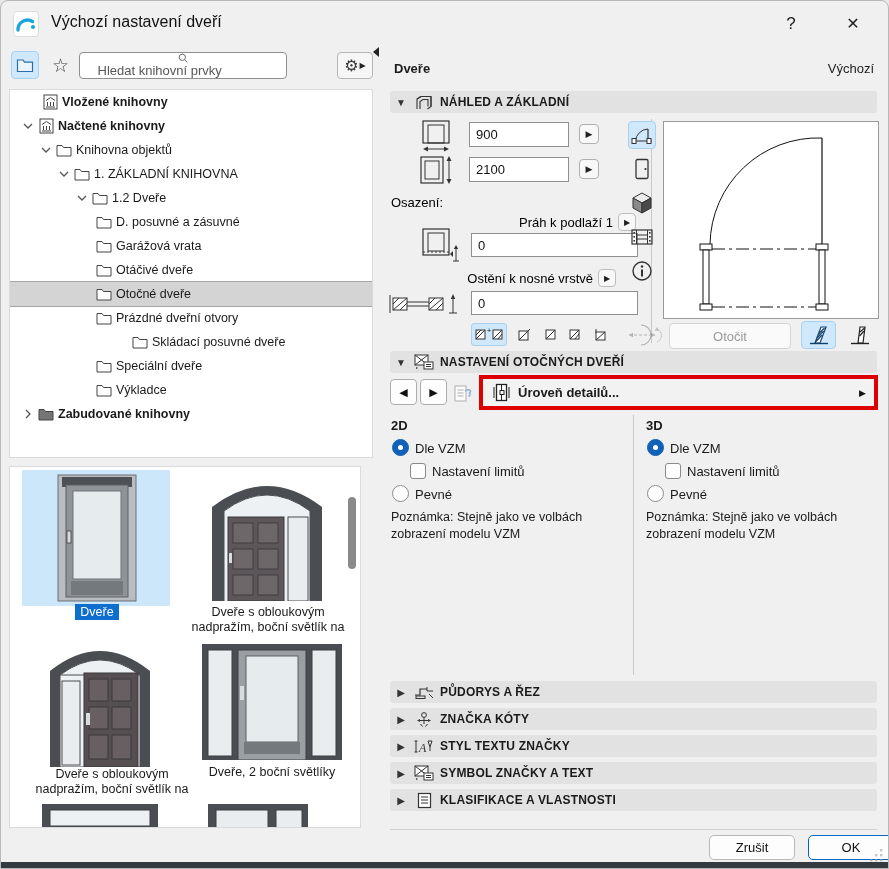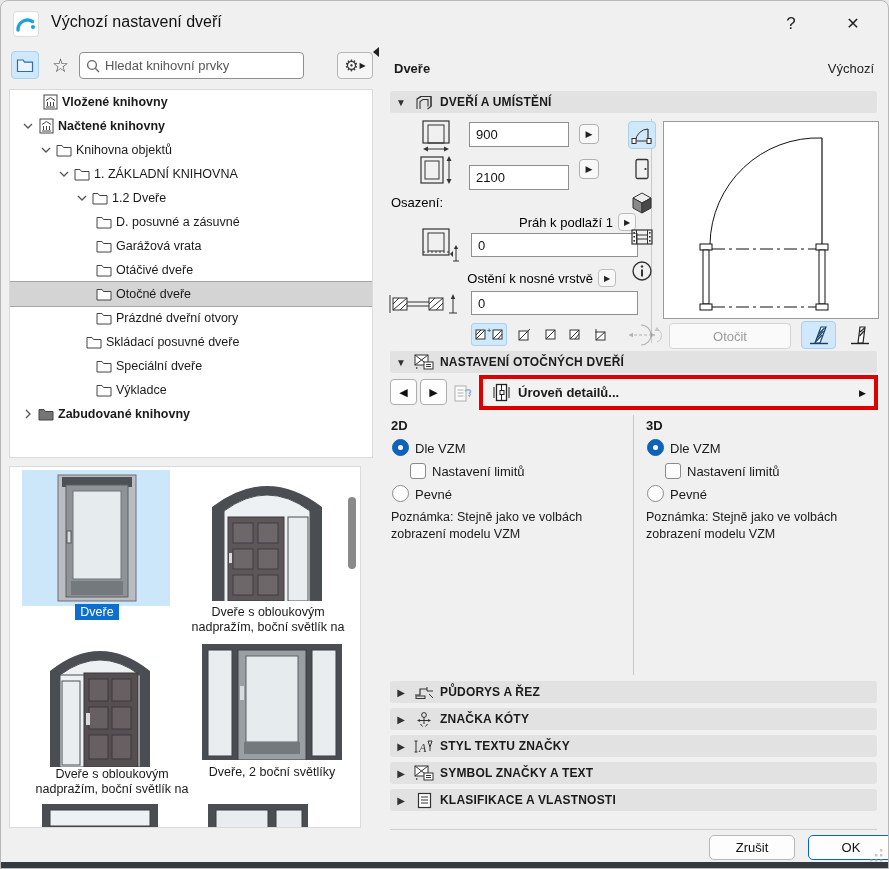--- a/index.html
+++ b/index.html
@@ -17,22 +17,22 @@
             font-size: 17px; color: #222; cursor: default; }
   .tb-help { right: 80px; }
   .tb-close { right: 18px; font-size: 16px; }
 
   
   .lib-toolbar { position: absolute; left: 10px; top: 50px; width: 362px; height: 32px; }
   .icon-btn { display: inline-flex; align-items: center; justify-content: center;
               width: 28px; height: 28px; border-radius: 4px; vertical-align: top; }
   .icon-btn.selected { background: #cfe8fb; border: 1px solid #a8d0ef; }
   .star-glyph { font-size: 19px; color: #3c3c3c; }
-  .search-box { position: absolute; left: 68px; top: 1px; width: 225px; height: 27px; background: #fff;
-                border: 1px solid #8f8f8f; border-radius: 4px; display: flex; align-items: center; padding: 0 6px; }
+  .search-box { position: absolute; left: 68px; top: 1px; width: 208px; height: 27px; background: #fff;
+                border: 1px solid #8f8f8f; border-radius: 4px; display: flex; align-items: center; padding: 0 6px; flex-direction: column; }
   .search-box input { border: none; outline: none; flex: 1; font-size: 13px; margin-left: 5px;
                       font-family: inherit; color: #222; background: transparent; }
   .search-box input::placeholder { color: #575757; }
   .gear-btn { position: absolute; left: 326px; top: 1px; width: 36px; height: 27px; border: 1px solid #b5b5b5;
               border-radius: 4px; display: flex; align-items: center; justify-content: center; background: #f6f6f6; }
   .gear-glyph { font-size: 16px; color: #3a3a3a; }
   .caret-r { font-size: 8px; color: #222; margin-left: 1px; }
 
   .tree-panel { position: absolute; left: 8px; top: 88px; width: 364px; height: 369px;
                 background: #fff; border: 1px solid #dadada; overflow: hidden; }
@@ -278,21 +278,21 @@
       <span class="tree-label">Otočné dveře</span>
     </div>
     <div class="tree-row" style="padding-left:84px">
       <span class="tree-icon">
           <svg width="16" height="13" viewBox="0 0 16 13">
             <path d="M1 1.5 h5 l1.5 2 H15 V12 H1 Z" fill="#fff" stroke="#444"></path>
           </svg>
         </span>
       <span class="tree-label">Prázdné dveřní otvory</span>
     </div>
-    <div class="tree-row" style="padding-left:74px">
+    <div class="tree-row" style="padding-left:120px">
       <span class="tree-icon">
           <svg width="16" height="13" viewBox="0 0 16 13">
             <path d="M1 1.5 h5 l1.5 2 H15 V12 H1 Z" fill="#fff" stroke="#444"></path>
           </svg>
         </span>
       <span class="tree-label">Skládací posuvné dveře</span>
     </div>
     <div class="tree-row" style="padding-left:84px">
       <span class="tree-icon">
           <svg width="16" height="13" viewBox="0 0 16 13">
@@ -438,21 +438,21 @@
 
   <div class="sect-bar" style="top:90px">
     <span class="sect-arrow">▼</span>
     <span class="sect-icon">
         <svg width="18" height="15" viewBox="0 0 18 15">
           <path d="M2 14 V4 L6 1.5 H16 V11.5 L12.5 14" fill="none" stroke="#333" stroke-width="1.1"></path>
           <path d="M5 14 V6.5 L8 4.5 H13 V11.5" fill="none" stroke="#333" stroke-width="1.1"></path>
           <path d="M2 4 L6 1.5 M16 1.5 V11.5" fill="none" stroke="#333" stroke-width="1.1"></path>
         </svg>
       </span>
-    <span class="sect-title">DVEŘÍ A UMÍSTĚNÍ</span>
+    <span class="sect-title">NÁHLED A ZÁKLADNÍ</span>
   </div>
 
   <div class="plain-label" style="left:416px; top:118px;">
     <svg width="38" height="34" viewBox="0 0 38 34">
         <rect x="6" y="2" width="26" height="22" fill="none" stroke="#333" stroke-width="1.2"></rect>
         <rect x="11" y="6" width="16" height="18" fill="none" stroke="#333"></rect>
         <line x1="10" y1="30" x2="28" y2="30" stroke="#333"></line>
         <polygon points="6,30 11,27.5 11,32.5" fill="#333"></polygon>
         <polygon points="32,30 27,27.5 27,32.5" fill="#333"></polygon>
       </svg>
@@ -466,21 +466,21 @@
 
   <div class="plain-label" style="left:416px; top:152px;">
     <svg width="38" height="34" viewBox="0 0 38 34">
         <rect x="4" y="4" width="22" height="26" fill="none" stroke="#333" stroke-width="1.2"></rect>
         <rect x="8" y="8" width="14" height="18" fill="none" stroke="#333"></rect>
         <line x1="32" y1="7" x2="32" y2="27" stroke="#333"></line>
         <polygon points="32,3 29.5,8 34.5,8" fill="#333"></polygon>
         <polygon points="32,31 29.5,26 34.5,26" fill="#333"></polygon>
       </svg>
   </div>
-  <div class="field" style="left:468px; top:156px; width:100px;margin-top:8px;">
+  <div class="field" style="left:468px; top:156px; width:100px;">
     <input value="2100" style="">
   </div>
   <div class="flyout-btn" style="left:578px; top:158px;">
       <span>▶</span>
     </div>
 
   <div class="plain-label" style="left:390px; top:194px;">Osazení:</div>
 
   <div class="plain-label r-label" style="left:440px; top:214px; width:172px;">Práh k podlaží 1</div>
   <div class="mini-flyout" style="left:617px; top:212px;">

